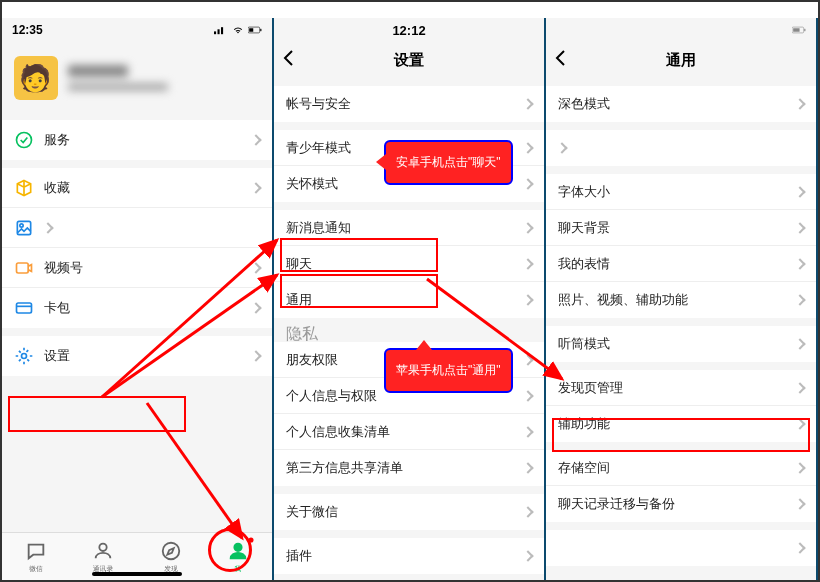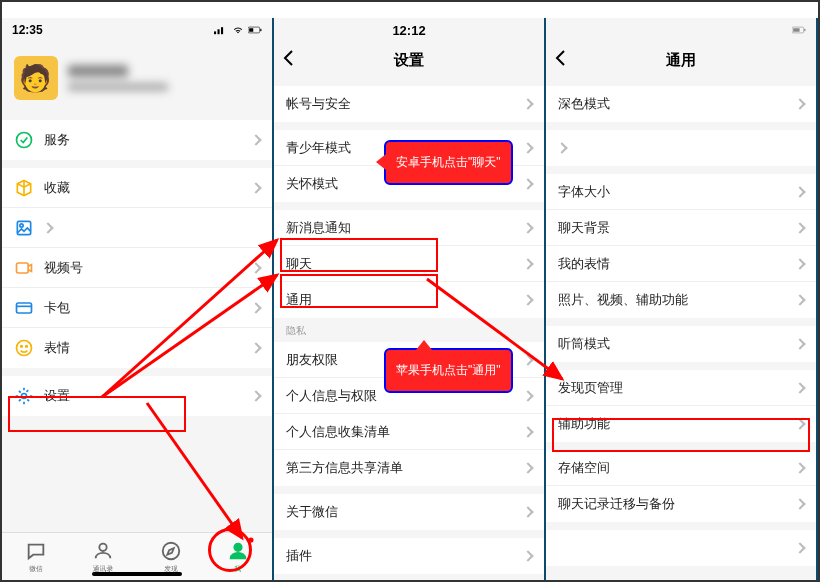--- a/index.html
+++ b/index.html
@@ -22,21 +22,21 @@
 .pname { width:60px; height:12px; background:#888; border-radius:2px; margin-bottom:6px; }
 .pid { width:100px; height:8px; background:#aaa; border-radius:2px; }
 
 .group { background:#fff; }
 .sep { height:8px; background:#f5f5f5; }
 .row { height:40px; display:flex; align-items:center; padding:0 12px; border-bottom:1px solid #eee; background:#fff; position:relative; }
 .row:last-child { border-bottom:none; }
 .ricon { width:20px; height:20px; margin-right:10px; display:flex; align-items:center; justify-content:center; }
 .rlabel { flex:1; font-size:13px; color:#222; }
 .chev { width:8px; height:8px; border-top:2px solid #bbb; border-right:2px solid #bbb; transform:rotate(45deg); }
-.shead { height:24px; padding:6px 12px 0; font-size:10px; color:#999; background:#f5f5f5; }
+.shead { height:24px; padding:6px 12px 0; font-size:16px; color:#999; background:#f5f5f5; }
 
 .tabbar { position:absolute; bottom:0; left:0; right:0; height:48px; background:#f9f9f9; border-top:1px solid #ddd; display:flex; }
 .tab { flex:1; display:flex; flex-direction:column; align-items:center; justify-content:center; gap:1px; position:relative; }
 .tab svg { width:22px; height:22px; }
 .tab span { font-size:8px; color:#666; transform:scale(0.85); }
 .tab.active svg { stroke:#07c160; fill:#07c160; }
 .tab.active span { color:#07c160; }
 
 .hbox { border:2px solid red; position:absolute; pointer-events:none; z-index:5; }
 .callout { position:absolute; background:#f22; border:2px solid #00f; border-radius:6px; color:#fff; font-size:12px; padding:12px 10px; z-index:6; white-space:nowrap; }
@@ -127,32 +127,20 @@
       <span class="chev"></span>
     </div>
     <div class="row">
       <span class="ricon">
             <svg viewBox="0 0 24 24" fill="none" stroke="#1e88e5" stroke-width="2">
               <rect x="3" y="6" width="18" height="12" rx="2"></rect>
               <path d="M3 10h18"></path>
             </svg>
           </span>
       <span class="rlabel">卡包</span>
-      <span class="chev"></span>
-    </div>
-    <div class="row">
-      <span class="ricon">
-            <svg viewBox="0 0 24 24" fill="none" stroke="#f7b500" stroke-width="2">
-              <circle cx="12" cy="12" r="9"></circle>
-              <circle cx="9" cy="10" r="1" fill="#f7b500"></circle>
-              <circle cx="15" cy="10" r="1" fill="#f7b500"></circle>
-              <path d="M8 15c1 1.5 3 2 4 2s3-.5 4-2"></path>
-            </svg>
-          </span>
-      <span class="rlabel">表情</span>
       <span class="chev"></span>
     </div>
   </div>
   <div class="sep"></div>
   <div class="group">
     <div class="row">
       <span class="ricon">
             <svg viewBox="0 0 24 24" fill="none" stroke="#1e88e5" stroke-width="2">
               <circle cx="12" cy="12" r="3"></circle>
               <path d="M12 2v3m0 14v3m10-10h-3M5 12H2m15.07-7.07l-2.12 2.12M8.05 15.95l-2.12 2.12m12.14 0l-2.12-2.12M8.05 8.05L5.93 5.93"></path>

